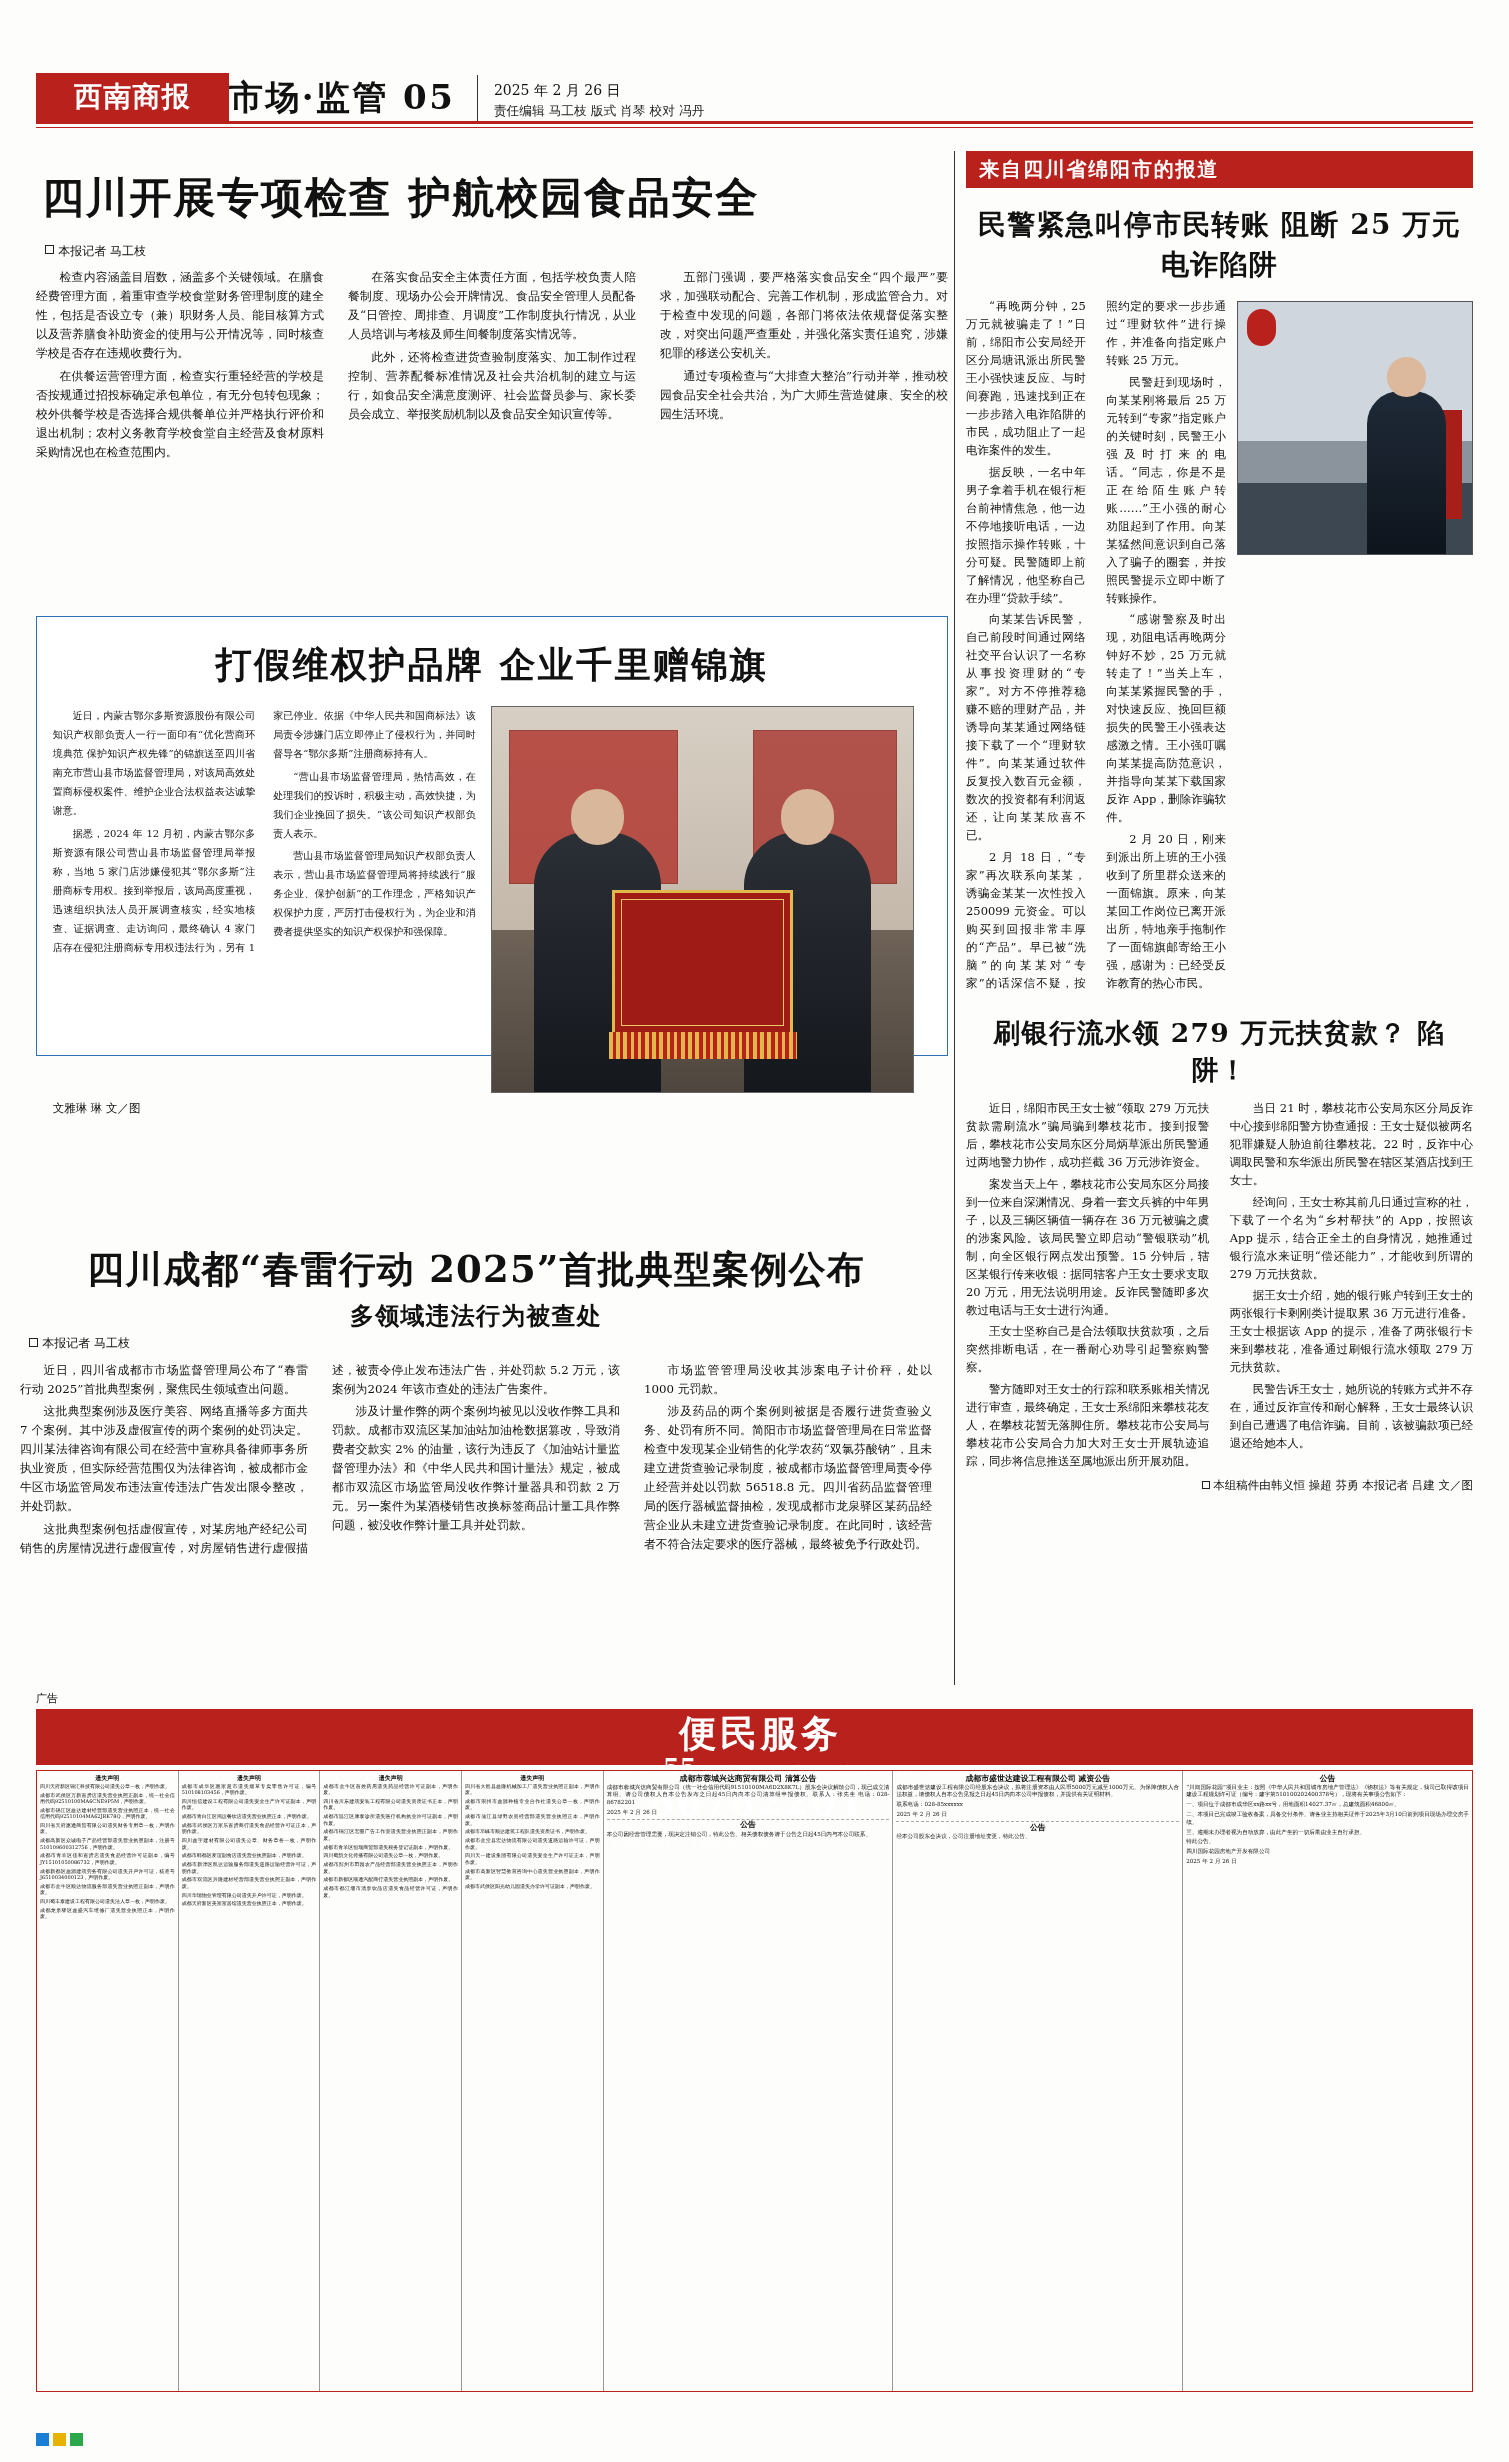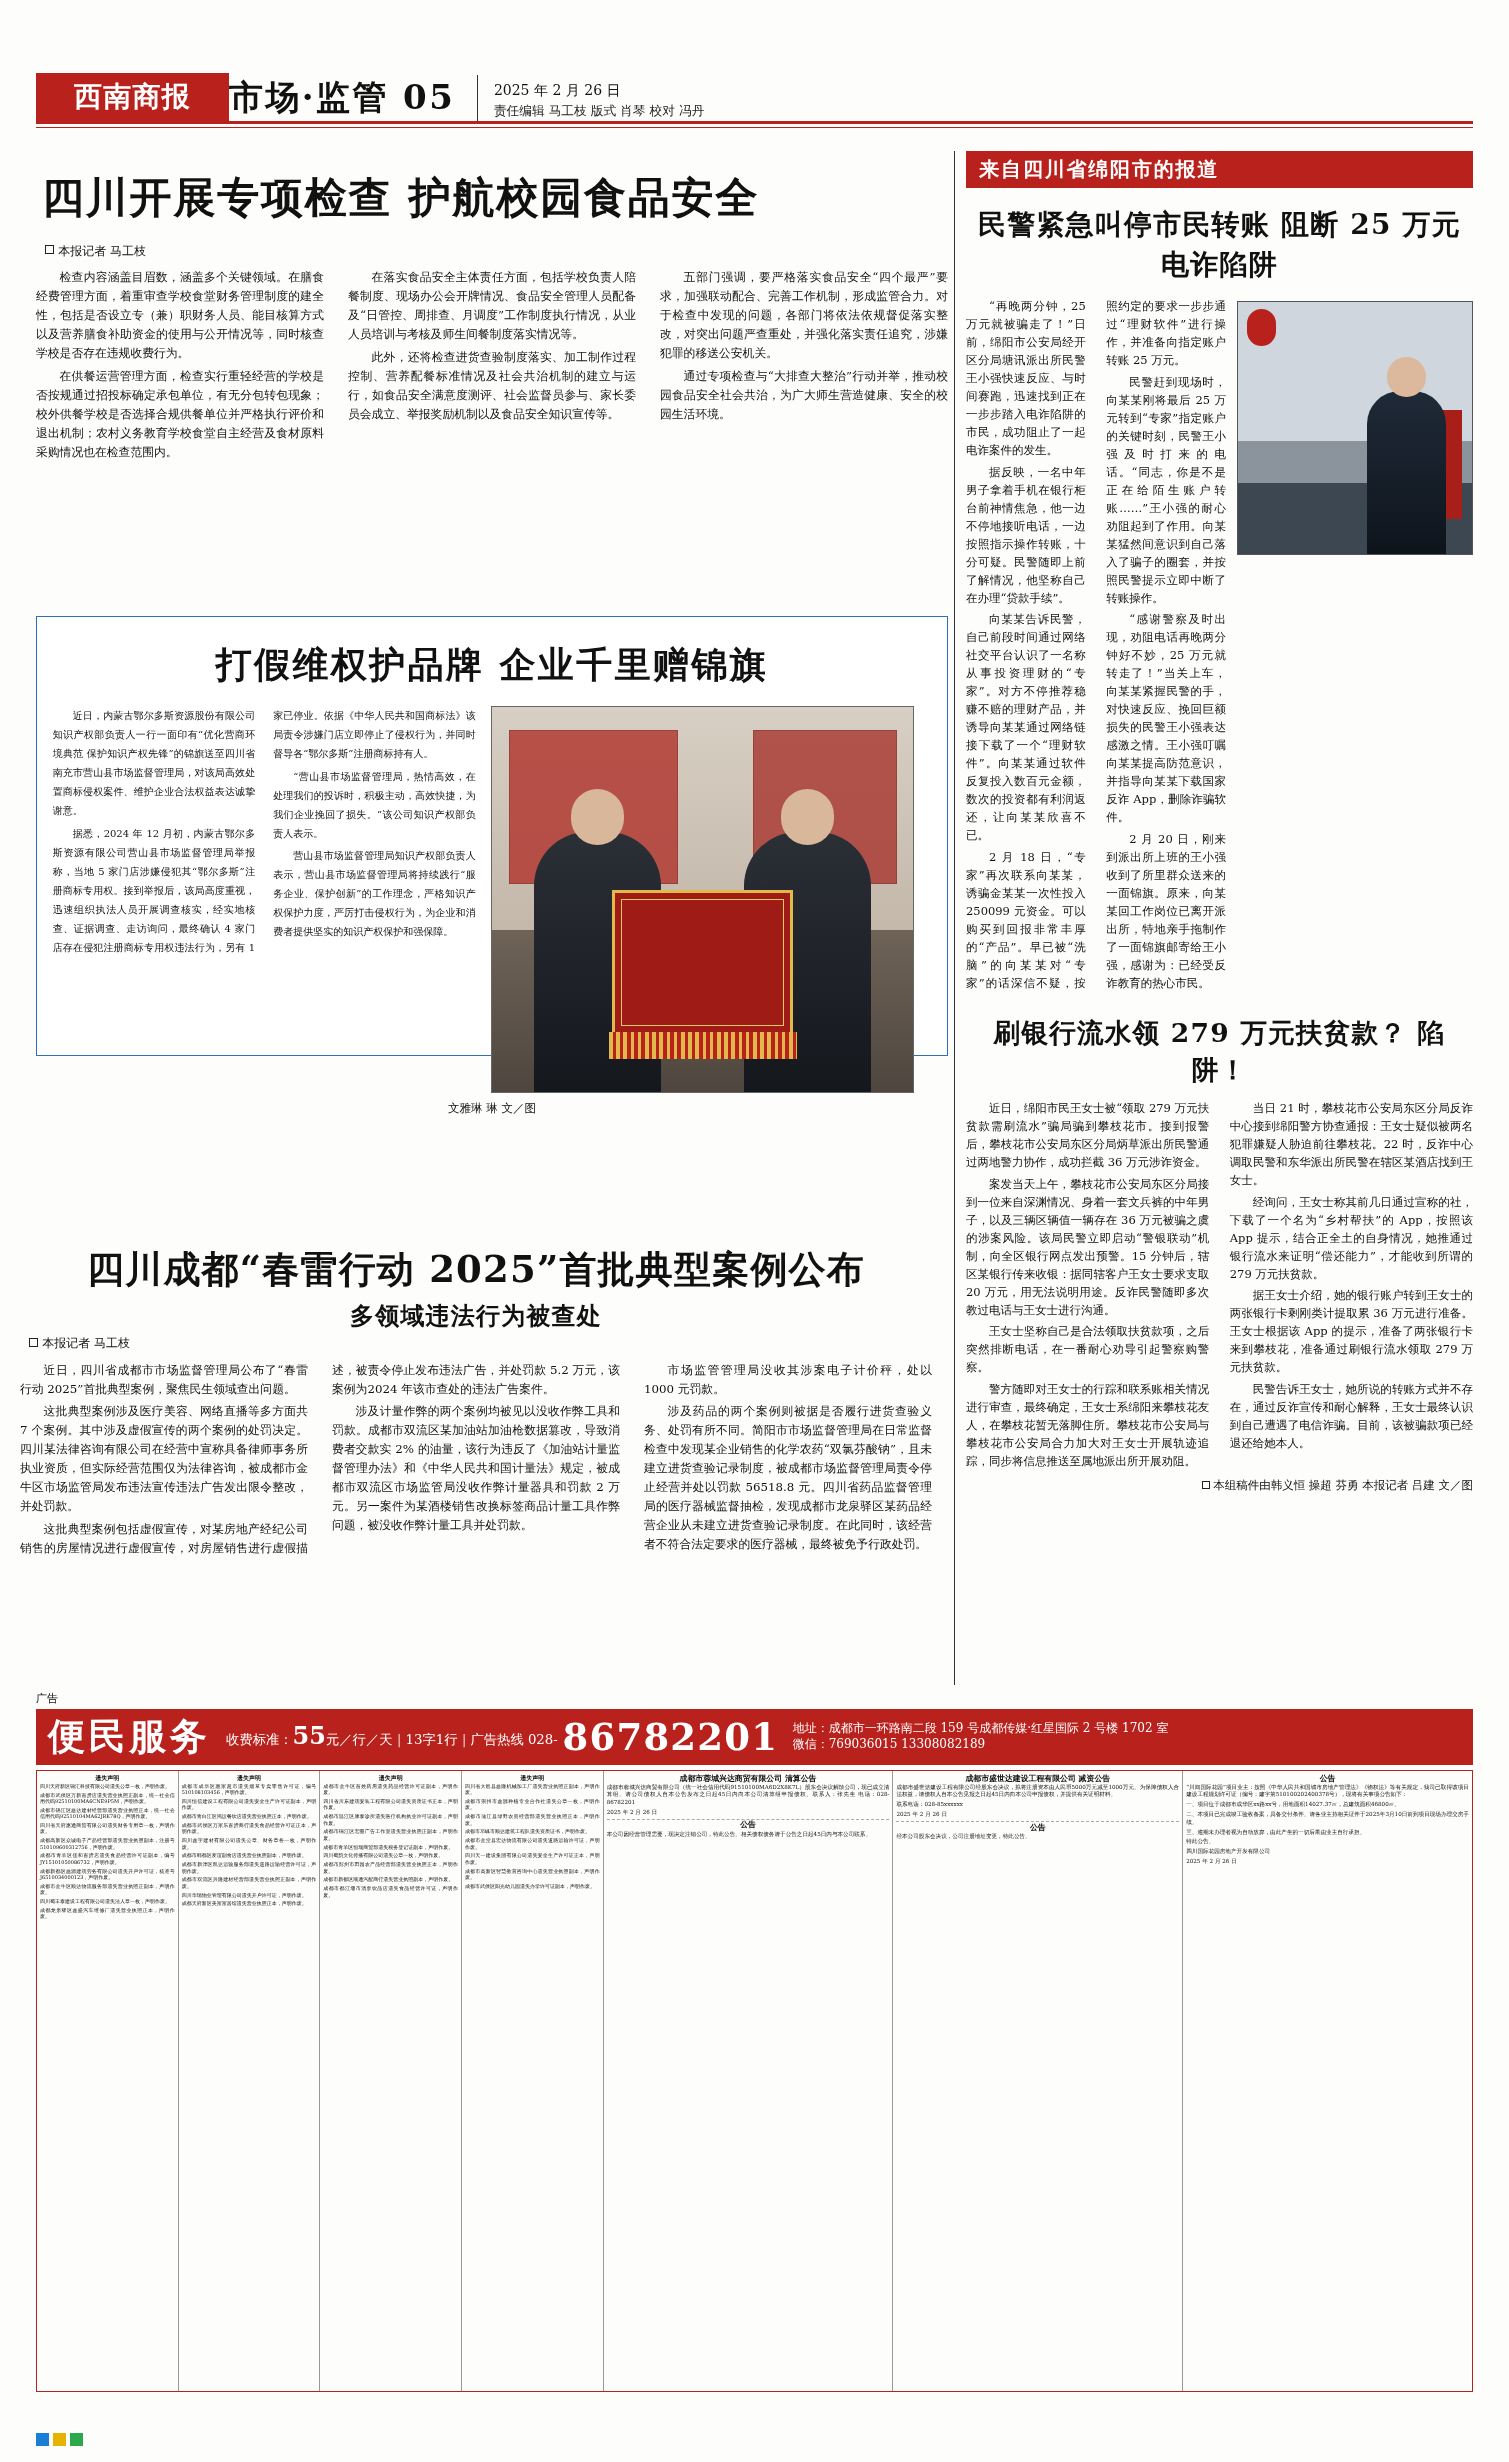--- a/index.html
+++ b/index.html
@@ -170,21 +170,21 @@
     content:"";
     position:absolute; left:6px; right:6px; top:6px; bottom:6px;
     border: 1.2px solid #e8c96a;
   }
   .photo .fringe {
     position:absolute; left:50%; margin-left:-94px; bottom:33px;
     width:188px; height:26.6px;
     background: repeating-linear-gradient(90deg,#e0b94a 0 3.6px,#b9211d 3.6px 7.2px);
   }
   .feature-credit {
-    text-align: center;
+    text-align: left;
     font-size: 11.5px;
     margin-top: 8.5px;
   }
 
   
   .headline-2-wrap {
     position: absolute;
     left: 20px; top: 1244px; width: 912px;
   }
   .headline-2 {
@@ -292,20 +292,21 @@
   .ad-label {
     position:absolute; left:36px; top:1691px;
     font-size:11px;
   }
   .ad-banner {
     position:absolute; left:36px; top:1709px;
     width:1437px; height:56px;
     background:#b9211d;
     display:flex; align-items:center;
     color:#fff;
+    flex-direction:column;
   }
   .ad-banner .big {
     font-size:37px; font-weight:bold; letter-spacing:3.6px;
     padding-left:12px;
   }
   .ad-banner .rate {
     font-size:13.3px; line-height:17px; padding-left:15.7px;
   }
   .ad-banner .rate b { font-size:24px; }
   .ad-banner .phone {

